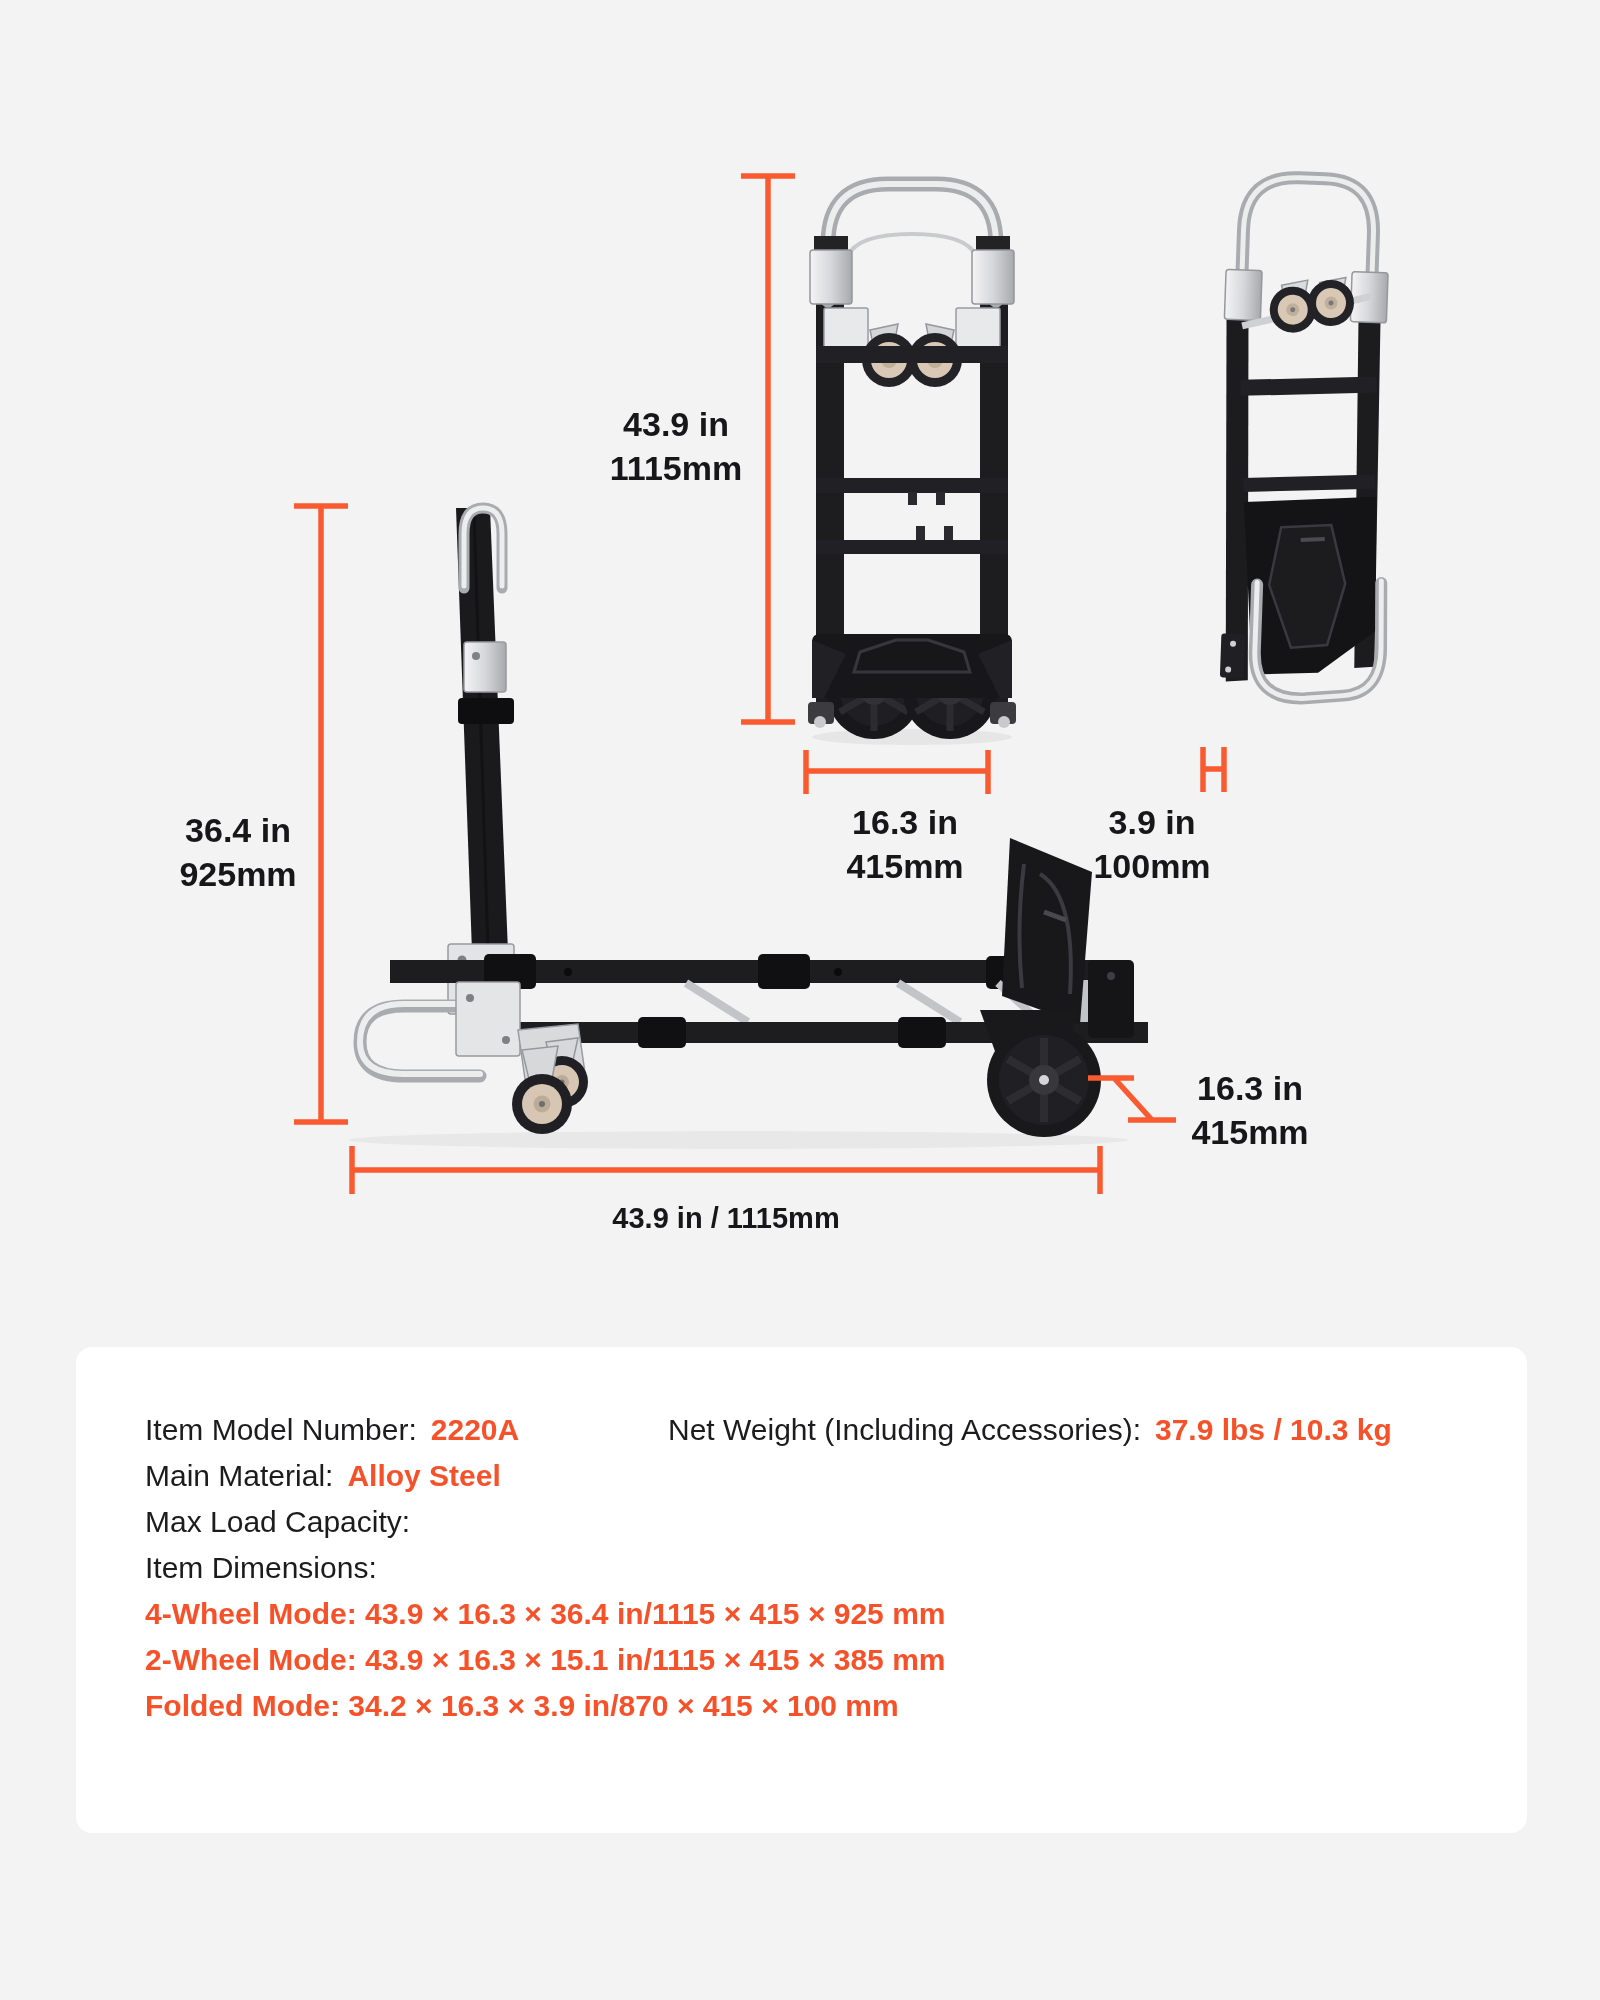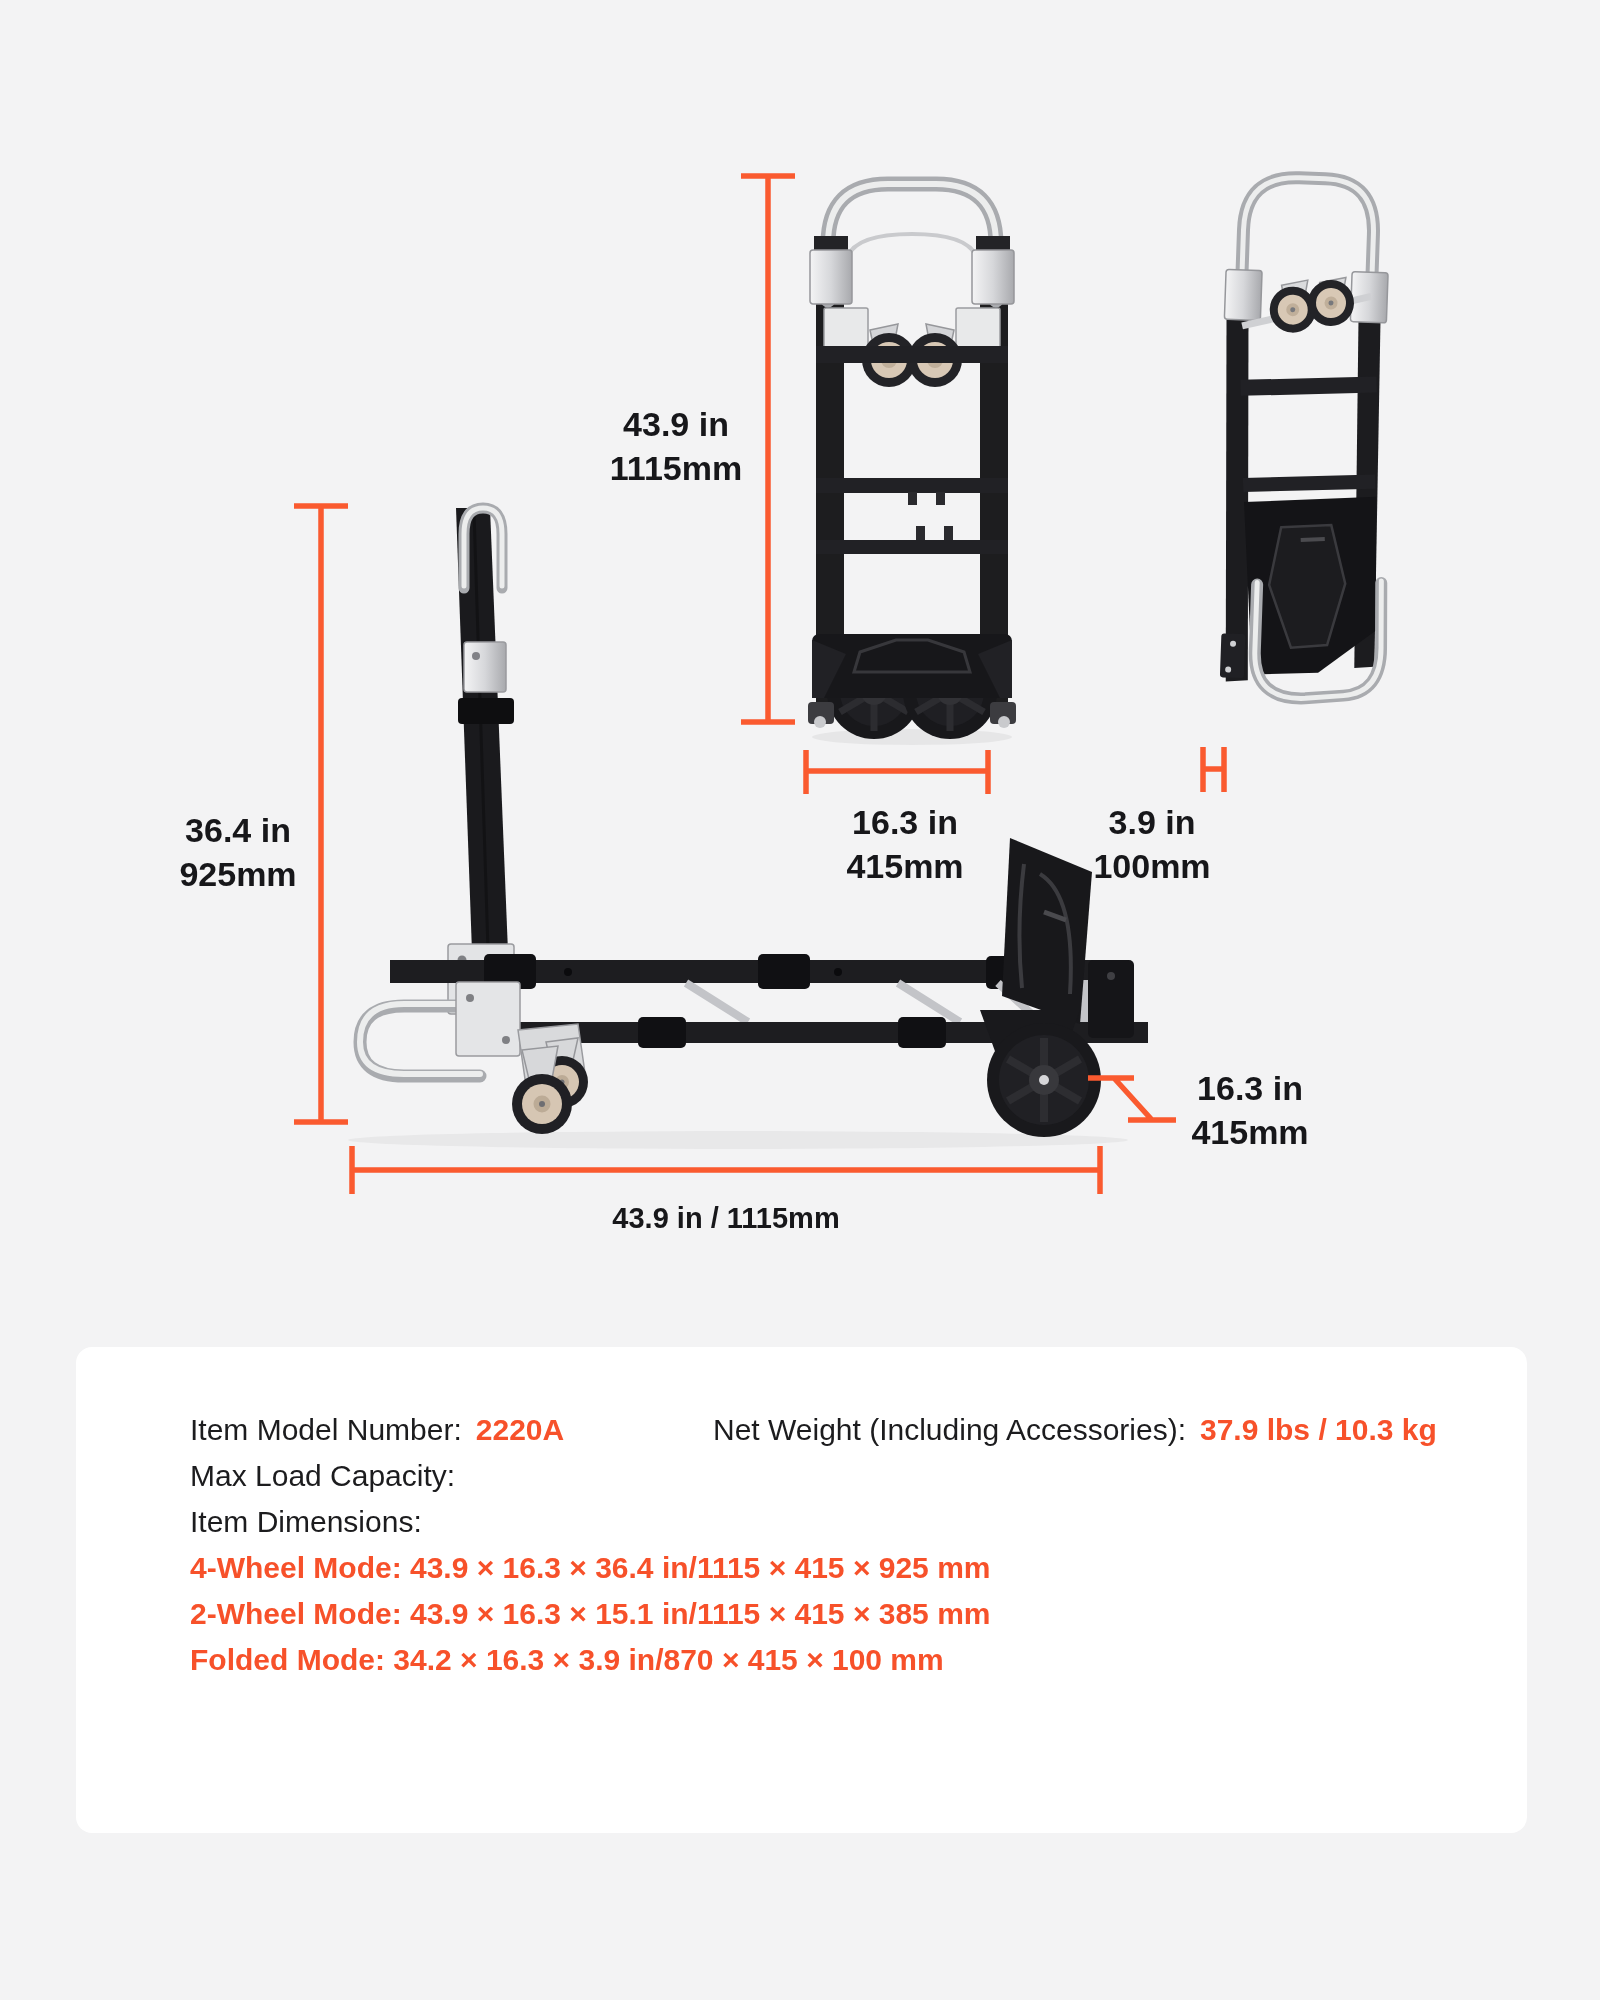--- a/index.html
+++ b/index.html
@@ -4,21 +4,21 @@
 <style>
   html,body{margin:0;padding:0;}
   .stage{position:relative;width:1600px;height:2000px;background:#F3F3F4;overflow:hidden;
          font-family:"Liberation Sans","DejaVu Sans",sans-serif;color:#17171A;}
   .art{position:absolute;left:0;top:0;width:1600px;height:1250px;display:block;}
   .dim{position:absolute;transform:translateX(-50%);text-align:center;font-weight:700;
        font-size:34px;line-height:44px;color:#17171A;white-space:nowrap;margin-top:10px;}
   .dim-single{font-size:29px;}
   .card{position:absolute;left:76px;top:1347px;width:1451px;height:486px;background:#FFFFFF;
         border-radius:16px;box-sizing:border-box;padding:60px 28px 0 69px;}
-  .spec-row{font-size:30px;line-height:46px;white-space:nowrap;margin-left:45px;}
+  .spec-row{font-size:30px;line-height:46px;white-space:nowrap;}
   .grid2{display:grid;grid-template-columns:523px 1fr;}
   .lbl{color:#1C1C1E;font-weight:400;}
   .val{color:#F7512A;font-weight:700;margin-left:14px;}
   .val-line{color:#F7512A;font-weight:700;}
   .tube-o{fill:none;stroke:#A9ABAF;stroke-width:15;stroke-linecap:round;}
   .tube-i{fill:none;stroke:#ECEDED;stroke-width:6;stroke-linecap:round;}
   .oline{fill:none;stroke:#FA5A2F;stroke-width:5.5;}
 </style>
 </head>
 <body>
@@ -213,20 +213,23 @@
   <div class="card">
     <div class="spec-row grid2">
       <div>
         <span class="lbl">Item Model Number:</span><span class="val">2220A</span>
       </div>
       <div>
         <span class="lbl">Net Weight (Including Accessories):</span><span class="val">37.9 lbs / 10.3 kg</span>
       </div>
     </div>
     <div class="spec-row grid2">
+      <div>
+        <span class="lbl">Main Material:</span><span class="val">Alloy Steel</span>
+      </div>
     </div>
     <div class="spec-row lbl">Max Load Capacity:</div>
     <div class="spec-row lbl">Item Dimensions:</div>
     <div class="spec-row val-line">4-Wheel Mode: 43.9 × 16.3 × 36.4 in/1115 × 415 × 925 mm</div>
     <div class="spec-row val-line">2-Wheel Mode: 43.9 × 16.3 × 15.1 in/1115 × 415 × 385 mm</div>
     <div class="spec-row val-line">Folded Mode: 34.2 × 16.3 × 3.9 in/870 × 415 × 100 mm</div>
   </div>
 
 </div>
 

